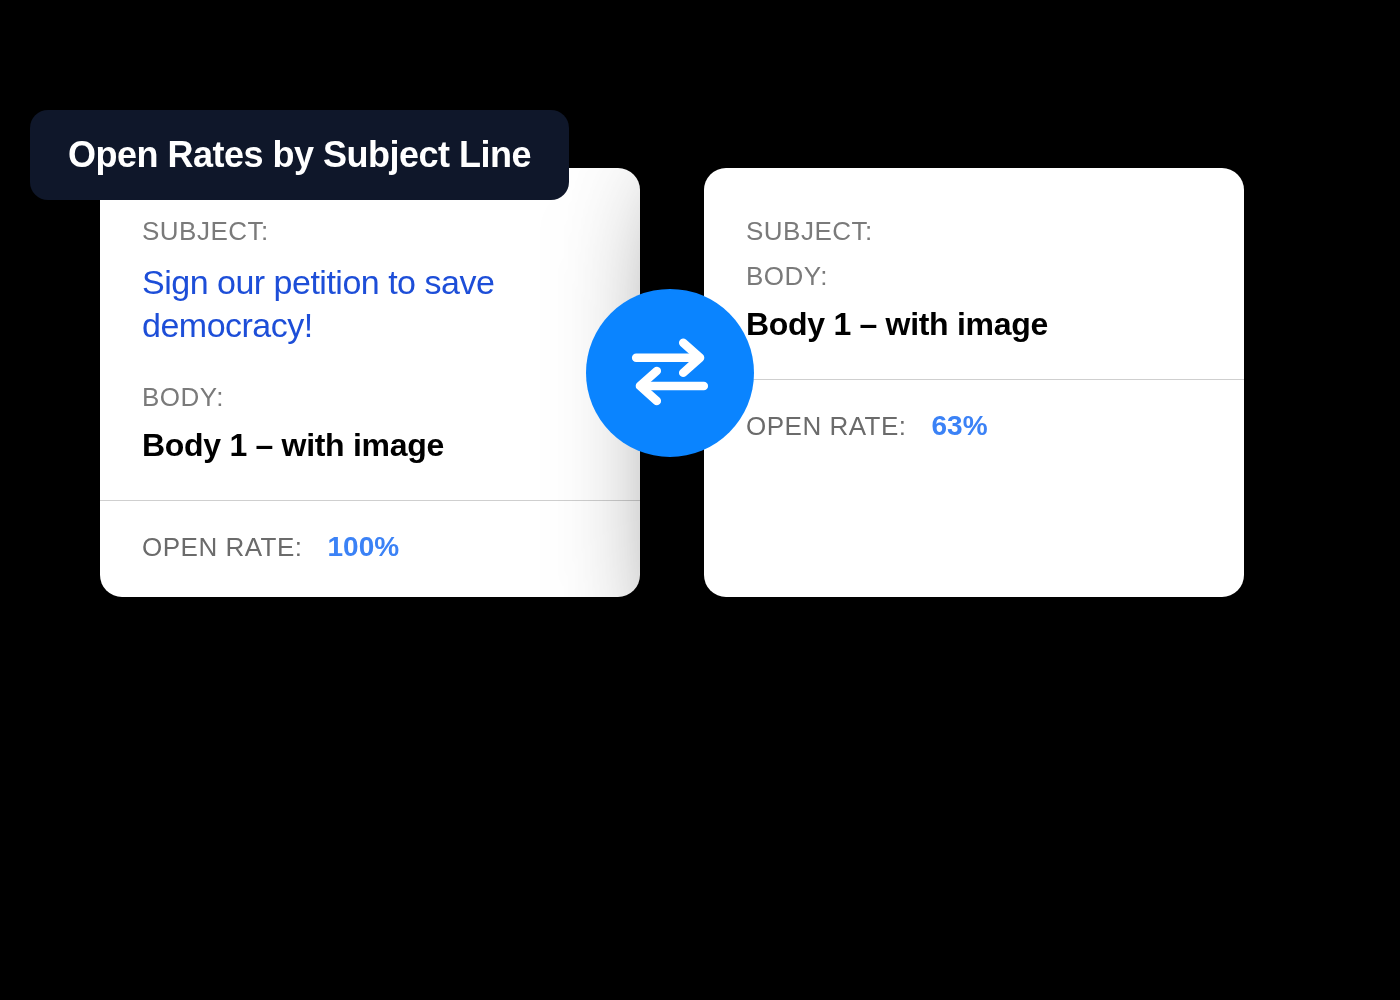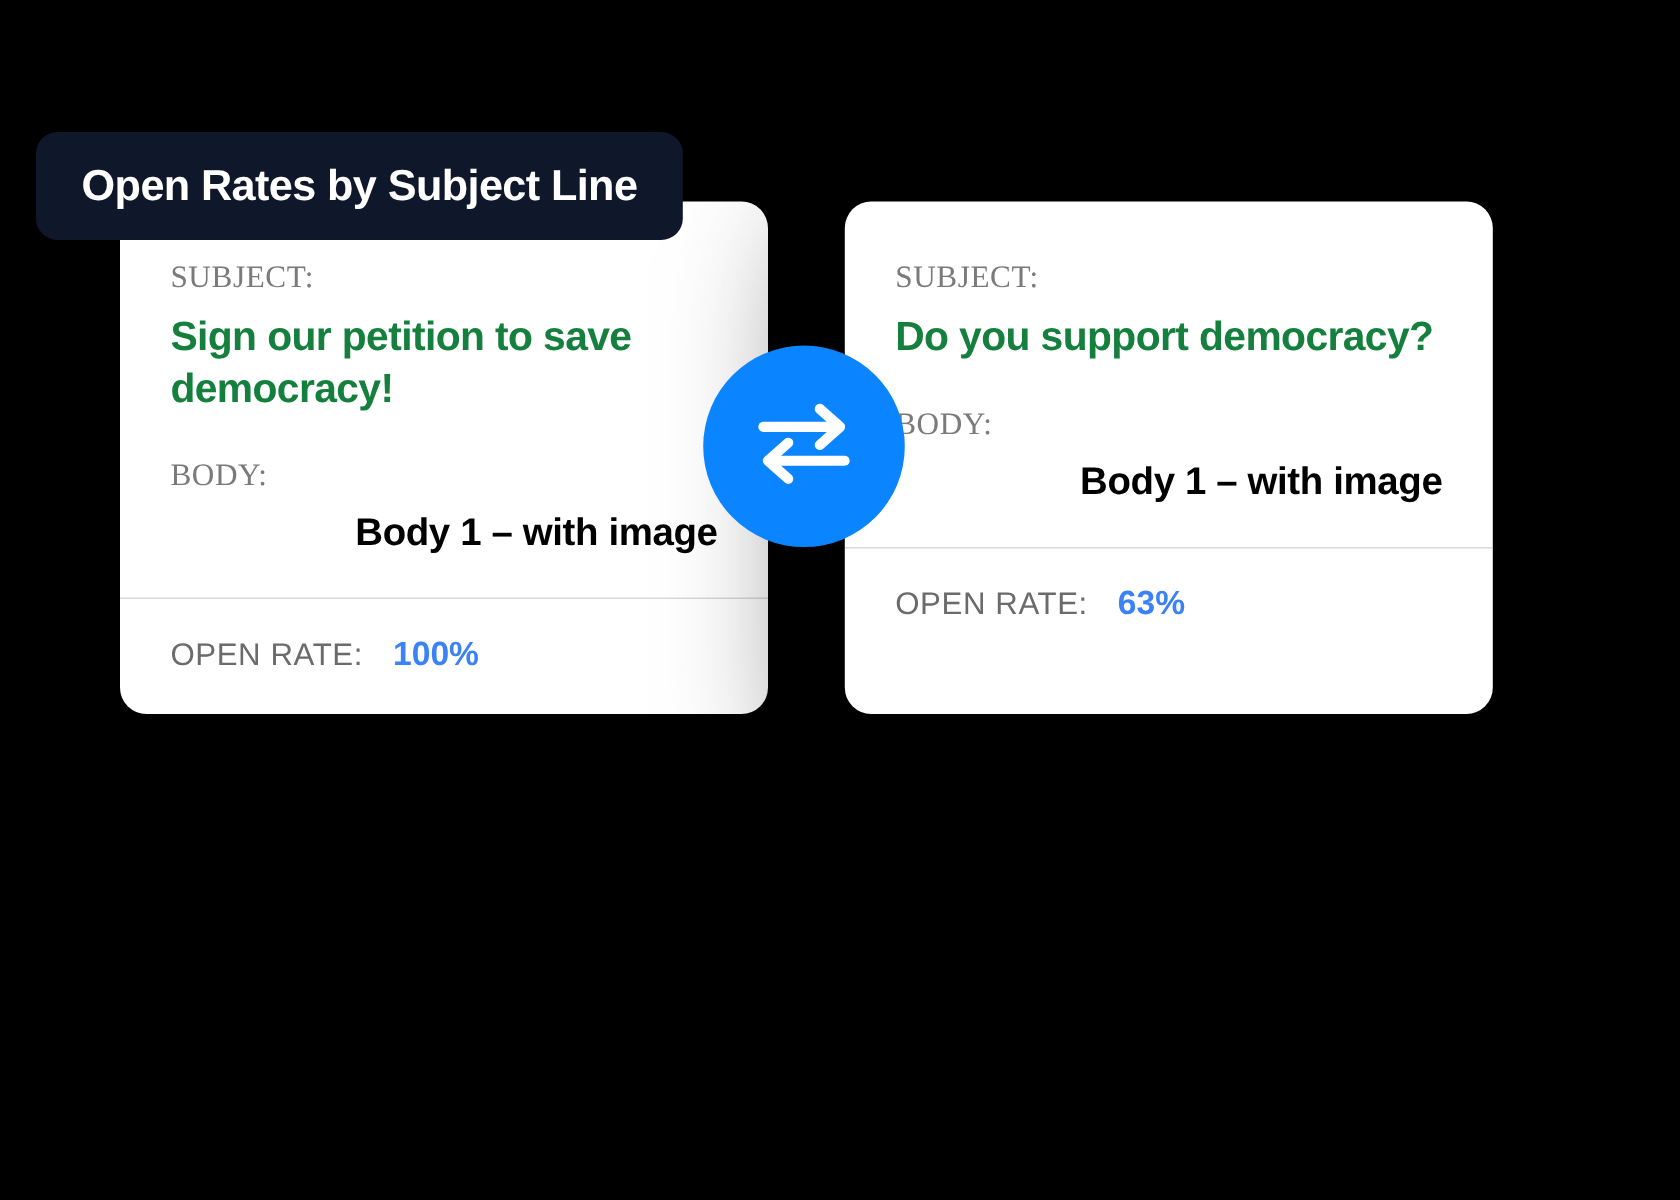--- a/index.html
+++ b/index.html
@@ -50,39 +50,37 @@
     }
     .card-content {
       padding: 48px 42px 36px 42px;
     }
     .label {
       color: #7a7a7a;
       font-size: 26px;
       font-weight: 400;
       letter-spacing: 0.5px;
       margin-bottom: 14px;
-      font-family: Liberation Serif, serif;
     }
     .subject-text {
-      color: #15803d;
+      color: #1d4ed8;
       font-size: 34px;
-      font-weight: 700;
+      font-weight: 400;
       line-height: 1.25;
       letter-spacing: -0.5px;
       margin-bottom: 36px;
     }
     .body-label {
       margin-top: 8px;
     }
     .body-text {
       color: #000;
       font-size: 32px;
       font-weight: 700;
       letter-spacing: -0.3px;
-      text-align: right;
     }
     .card-footer {
       border-top: 1px solid #cfcfcf;
       padding: 30px 42px 34px 42px;
       display: flex;
       align-items: baseline;
       gap: 25px;
     }
     .footer-label {
       color: #6b6b6b;
@@ -134,21 +132,20 @@
       </div>
       <div class="card-footer">
         <span class="footer-label">OPEN RATE:</span>
         <span class="footer-value">100%</span>
       </div>
     </div>
 
     <div class="card">
       <div class="card-content">
         <div class="label">SUBJECT:</div>
-        <div class="subject-text">Do you support democracy?</div>
         <div class="label body-label">BODY:</div>
         <div class="body-text">Body 1 – with image</div>
       </div>
       <div class="card-footer">
         <span class="footer-label">OPEN RATE:</span>
         <span class="footer-value">63%</span>
       </div>
     </div>
 
     <div class="swap-badge">

